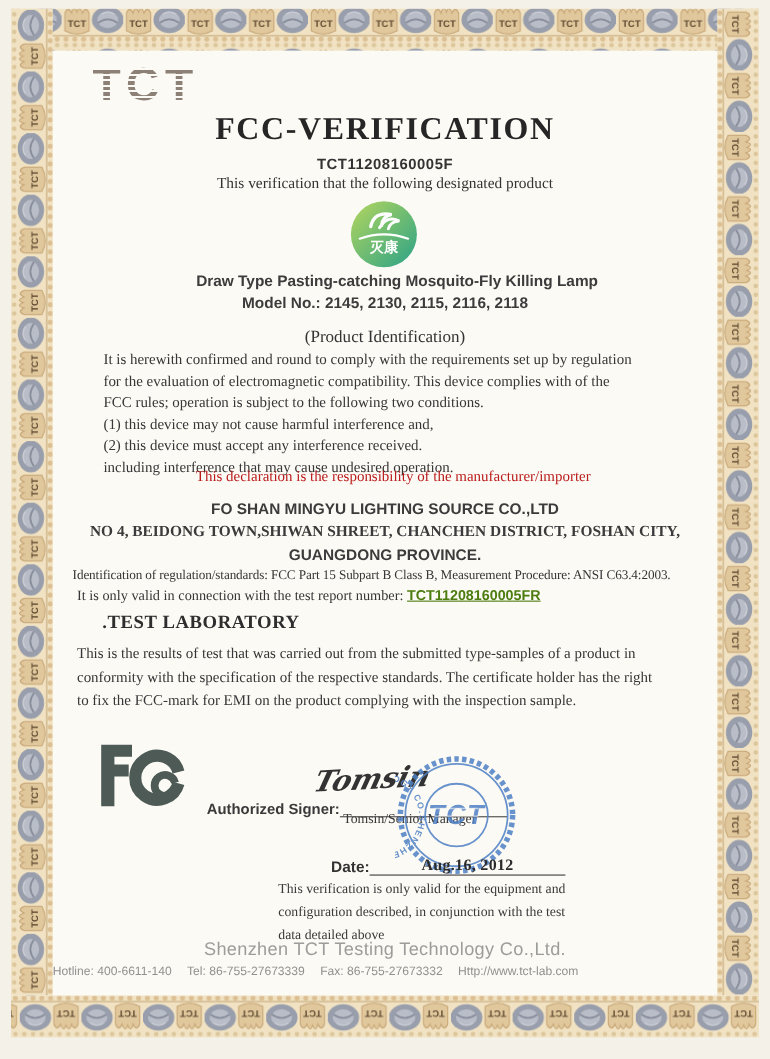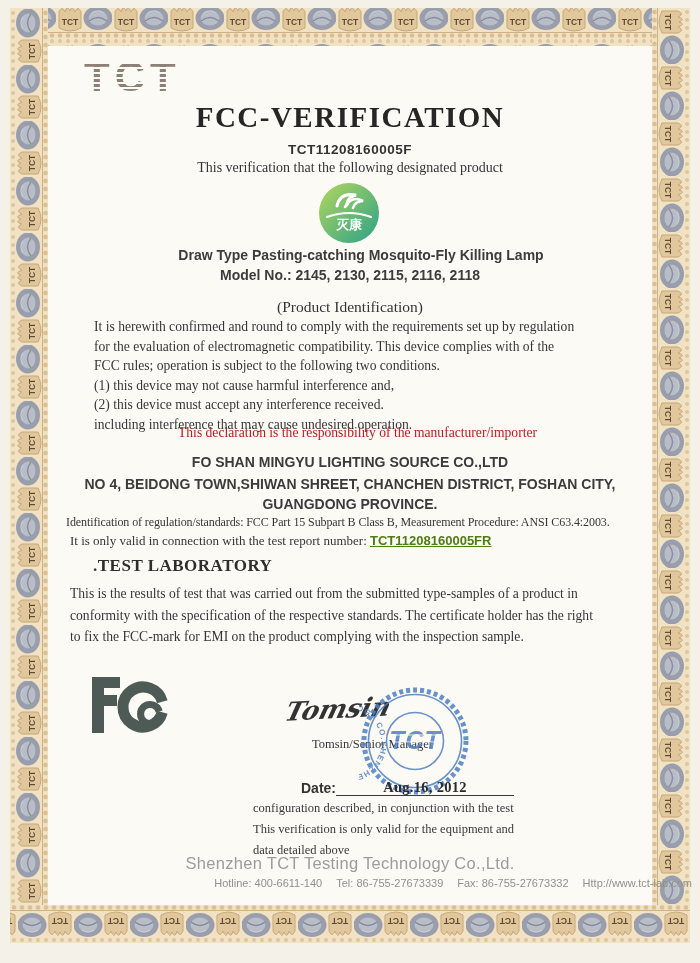--- a/index.html
+++ b/index.html
@@ -30,21 +30,21 @@
   .brand-logo{left:270px;top:136px;width:62px;height:62px;}
 
   .product-name{top:201px;font-family:"Liberation Sans",sans-serif;font-weight:bold;font-size:14px;color:#3c3c3c;padding-left:11px;}
   .model-line{top:221px;font-family:"Liberation Sans",sans-serif;font-weight:bold;font-size:14px;color:#3c3c3c;}
   .pid-heading{top:252px;font-size:15.5px;color:#333;}
 
   .body-text{left:22px;top:271px;font-size:13.6px;color:#363636;line-height:19.5px;white-space:nowrap;margin-left:24px;}
   .declaration{left:130px;top:379px;font-size:13.6px;color:#b91c1c;}
 
   .company{top:408px;font-family:"Liberation Sans",sans-serif;font-weight:bold;font-size:14px;color:#3b3b3b;}
-  .addr1{top:430px;font-family:Liberation Sans, sans-serif;font-weight:bold;font-size:14px;color:#3b3b3b;}
+  .addr1{top:430px;font-family:Liberation Serif, serif;font-weight:bold;font-size:14px;color:#3b3b3b;}
   .addr2{top:450px;font-family:"Liberation Sans",sans-serif;font-weight:bold;font-size:14px;color:#3b3b3b;}
   .regulation{left:18px;top:469px;font-size:12px;color:#363636;letter-spacing:-0.1px;white-space:nowrap;}
   .validity{left:22px;top:487px;font-size:13px;color:#363636;white-space:nowrap;}
   .validity b{font-family:"Liberation Sans",sans-serif;font-size:13px;color:#4d7c0f;text-decoration:underline;}
 
   .lab-heading{left:33px;top:510px;font-size:17px;font-weight:bold;letter-spacing:.5px;color:#2e2e2e;margin-left:12px;}
   .lab-text{left:22px;top:537px;font-size:13.6px;color:#363636;line-height:21.5px;white-space:nowrap;}
 
   .fcc-logo{left:40px;top:629px;width:86px;height:62px;}
 
@@ -59,22 +59,22 @@
   .stamp{left:311px;top:639px;width:112px;height:112px;z-index:4;opacity:.85;}
 
   .date-row{left:209px;top:732px;display:flex;align-items:flex-end;z-index:5;}
   .date-label{font-family:"Liberation Sans",sans-serif;font-weight:bold;font-size:14px;color:#333;padding-left:44px;}
   .date-line{width:178px;border-bottom:1.8px solid #3a3a3a;text-align:center;height:17px;}
   .date-value{font-weight:bold;font-size:14.5px;color:#2b2b2b;letter-spacing:.3px;}
 
   .footnote{left:205px;top:752px;font-size:12.5px;color:#3a3a3a;line-height:21px;white-space:nowrap;}
 
   .footer-company{top:808px;font-family:"Liberation Sans",sans-serif;font-size:16.5px;color:#9c9c9a;letter-spacing:.3px;}
-  .footer-contacts{top:831px;display:flex;justify-content:flex-end;gap:14px;width:100%;left:0;
-    font-family:"Liberation Sans",sans-serif;font-size:11px;color:#90908e;margin-left:40px;}
+  .footer-contacts{top:831px;display:flex;justify-content:flex-start;gap:14px;width:100%;left:0;
+    font-family:"Liberation Sans",sans-serif;font-size:11px;color:#90908e;}
 </style>
 </head>
 <body>
 
 <svg class="border-svg" width="700" height="963" viewBox="0 0 700 963">
   <defs>
     <pattern id="bp" width="56" height="38" patternUnits="userSpaceOnUse">
       <rect width="56" height="38" fill="#f0e2c2"></rect>
 
       <g fill="#dcc69c">
@@ -172,20 +172,24 @@
     <div>conformity with the specification of the respective standards. The certificate holder has the right</div>
     <div>to fix the FCC-mark for EMI on the product complying with the inspection sample.</div>
   </div>
 
   <svg class="abs fcc-logo" viewBox="0 0 86 62">
     <path d="M4,2 h28 v11 h-16 v7 h13 v11 h-13 v27 h-12 z" fill="#4d5a55"></path>
     <path d="M74.3,26.8 A20,20 0 1,0 74.3,37.2" fill="none" stroke="#4d5a55" stroke-width="11"></path>
     <path d="M71.2,36.5 A9.5,9.5 0 1,0 71.2,41.5" fill="none" stroke="#4d5a55" stroke-width="7"></path>
   </svg>
 
+  <div class="abs signer-row">
+    <span class="signer-label">Authorized Signer:</span>
+    <span class="sig-line"></span>
+  </div>
   <div class="abs signature">Tomsin</div>
   <div class="abs signer-title">Tomsin/Senior Manager</div>
 
   <svg class="abs stamp" viewBox="0 0 112 112">
     <g stroke="#4f80c4" fill="none">
       <circle cx="56" cy="56" r="51" stroke-width="5" stroke-dasharray="4 3"></circle>
       <circle cx="56" cy="56" r="46.5" stroke-width="1.6"></circle>
       <circle cx="56" cy="56" r="28.5" stroke-width="1.6"></circle>
     </g>
     <defs>
@@ -198,22 +202,22 @@
     <line x1="36" y1="50" x2="76" y2="50" stroke="#fcfaf5" stroke-width="1.5" opacity=".6"></line>
     <line x1="36" y1="57" x2="76" y2="57" stroke="#fcfaf5" stroke-width="1.5" opacity=".6"></line>
   </svg>
 
   <div class="abs date-row">
     <span class="date-label">Date:</span>
     <span class="date-line"><span class="date-value">Aug.16, 2012</span></span>
   </div>
 
   <div class="abs footnote">
+    <div>This verification is only valid for the equipment and</div>
     <div>configuration described, in conjunction with the test</div>
-    <div>This verification is only valid for the equipment and</div>
     <div>data detailed above</div>
   </div>
 
   <div class="abs ctr footer-company">Shenzhen TCT Testing Technology Co.,Ltd.</div>
   <div class="abs footer-contacts">
     <span>Hotline: 400-6611-140</span>
     <span>Tel: 86-755-27673339</span>
     <span>Fax: 86-755-27673332</span>
     <span>Http://www.tct-lab.com</span>
   </div>

